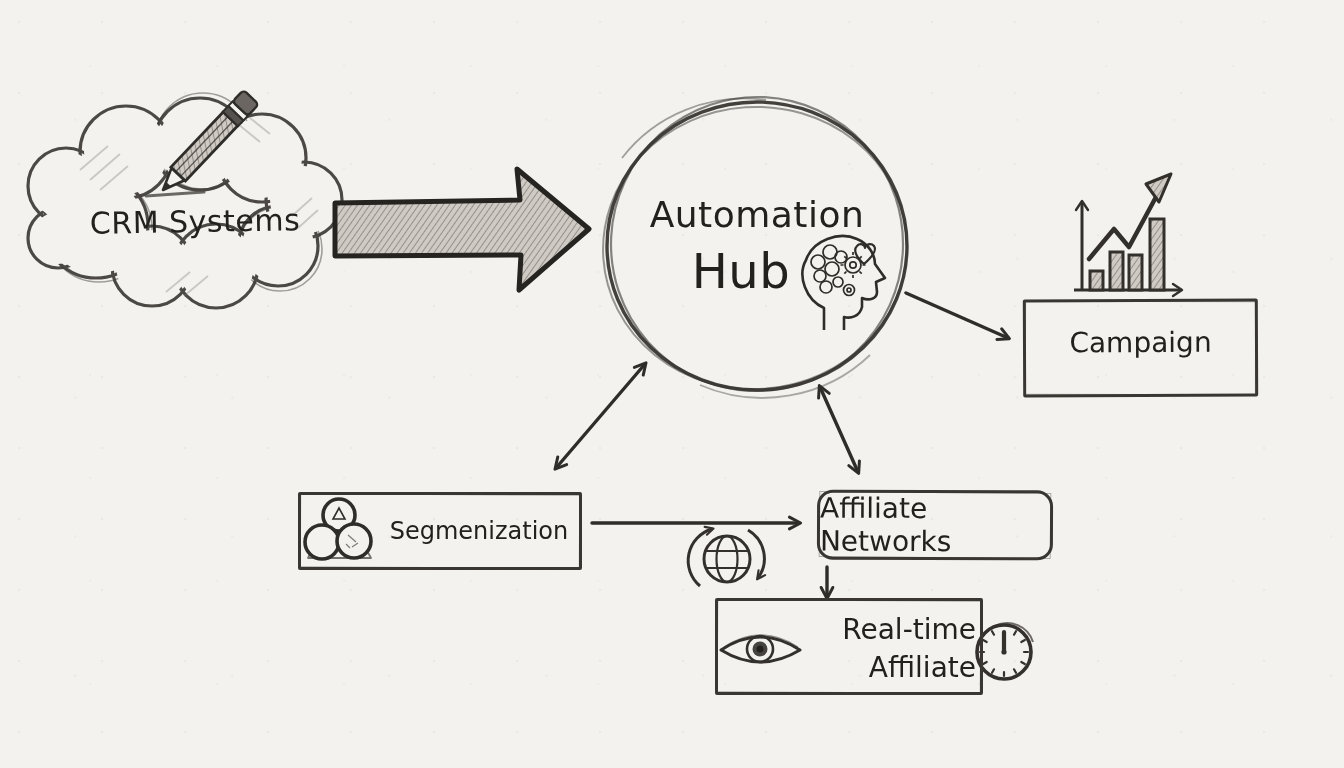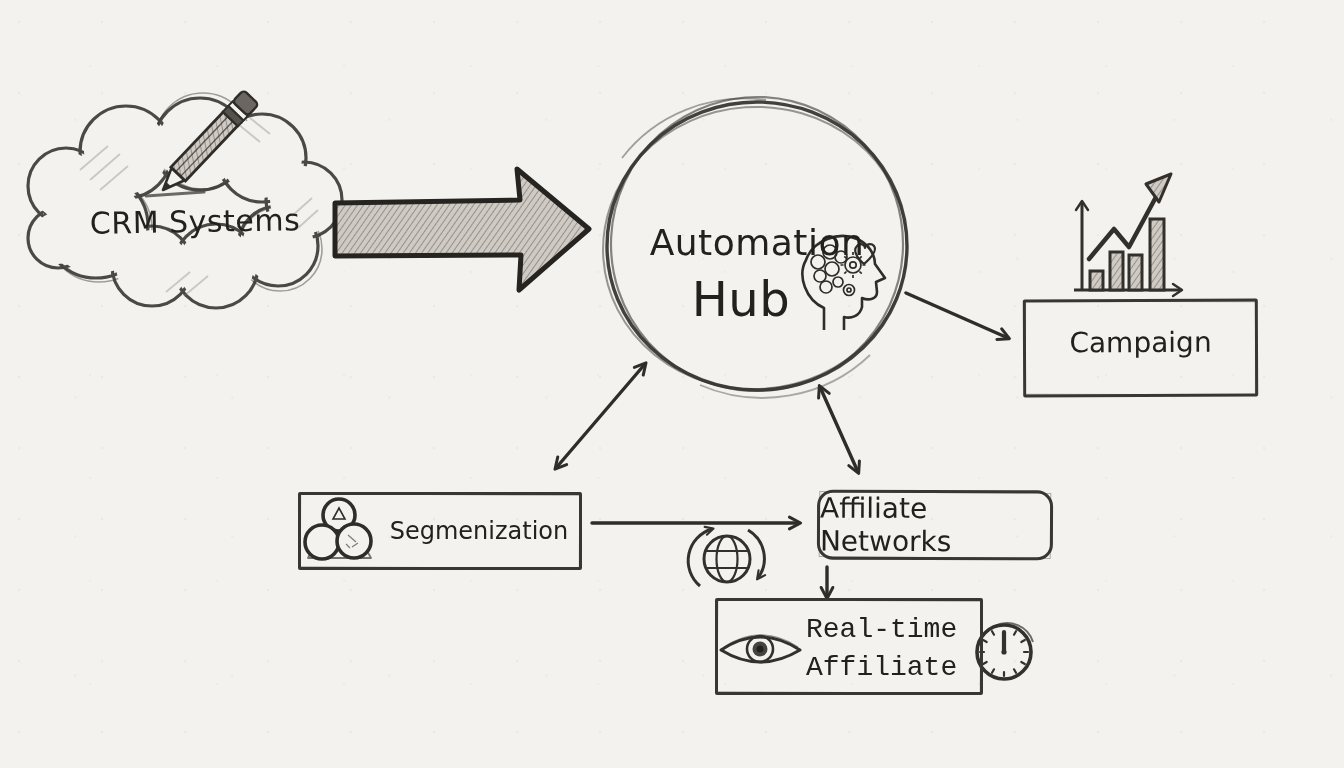--- a/index.html
+++ b/index.html
@@ -11,41 +11,41 @@
       radial-gradient(circle at 23% 31%, rgba(60,55,50,.05) 1px, transparent 1.6px),
       radial-gradient(circle at 71% 64%, rgba(60,55,50,.04) 1px, transparent 1.6px),
       radial-gradient(circle at 48% 86%, rgba(60,55,50,.035) 1px, transparent 1.6px);
     background-size:83px 71px,127px 103px,157px 139px;
     font-family:"DejaVu Sans",sans-serif;color:#23211e;
   }
   .layer{position:absolute;left:0;top:0;}
   .lbl{position:absolute;text-align:center;color:#23211e;letter-spacing:.5px;}
   .crm-label{left:80px;top:204px;width:230px;font-size:30px;transform:rotate(-1deg);}
   .hub-label{left:602px;top:194px;width:310px;}
-  .hub-line1{font-size:36px;margin-top:28px;}
+  .hub-line1{font-size:36px;}
   .hub-line2{font-size:48px;margin-top:8px;transform:translateX(-16px);}
   .box{
     position:absolute;border:3px solid #3a3733;border-radius:2px;
     box-sizing:border-box;background:transparent;
   }
   .box::after{
     content:"";position:absolute;left:-1px;top:-1px;right:-1px;bottom:-1px;
     border:1px solid rgba(58,55,51,.38);transform:rotate(.35deg);pointer-events:none;
   }
   .campaign-box{left:1023px;top:299px;width:235px;height:98px;transform:rotate(-.25deg);}
   .campaign-box .line{font-size:28px;line-height:39px;text-align:center;}
   .campaign-box .inner{padding-top:21px;}
   .segment-box{left:298px;top:492px;width:284px;height:78px;}
   .segment-box .txt{position:absolute;left:82px;right:4px;top:0;bottom:0;
     display:flex;align-items:center;justify-content:center;font-size:24px;}
   .affiliate-box{left:817px;top:490px;width:236px;height:70px;transform:rotate(.2deg);
     display:flex;align-items:center;justify-content:center;font-size:28px;border-radius:16px;}
   .insights-box{left:715px;top:598px;width:268px;height:97px;}
-  .insights-box .txt{position:absolute;left:88px;right:4px;top:10px;text-align:left;
-    font-size:28px;line-height:38px;font-family:Liberation Mono, monospace;}
+  .insights-box .txt{position:absolute;left:88px;right:4px;top:10px;text-align:right;
+    font-size:28px;line-height:38px;}
 </style>
 </head>
 <body>
 
 <div class="stage">
 
   <svg class="layer" width="1344" height="768" viewBox="0 0 1344 768">
     <defs>
       <pattern id="hatch" width="5" height="5" patternUnits="userSpaceOnUse" patternTransform="rotate(35)">
         <rect width="5" height="5" fill="#cfcbc4"></rect>

